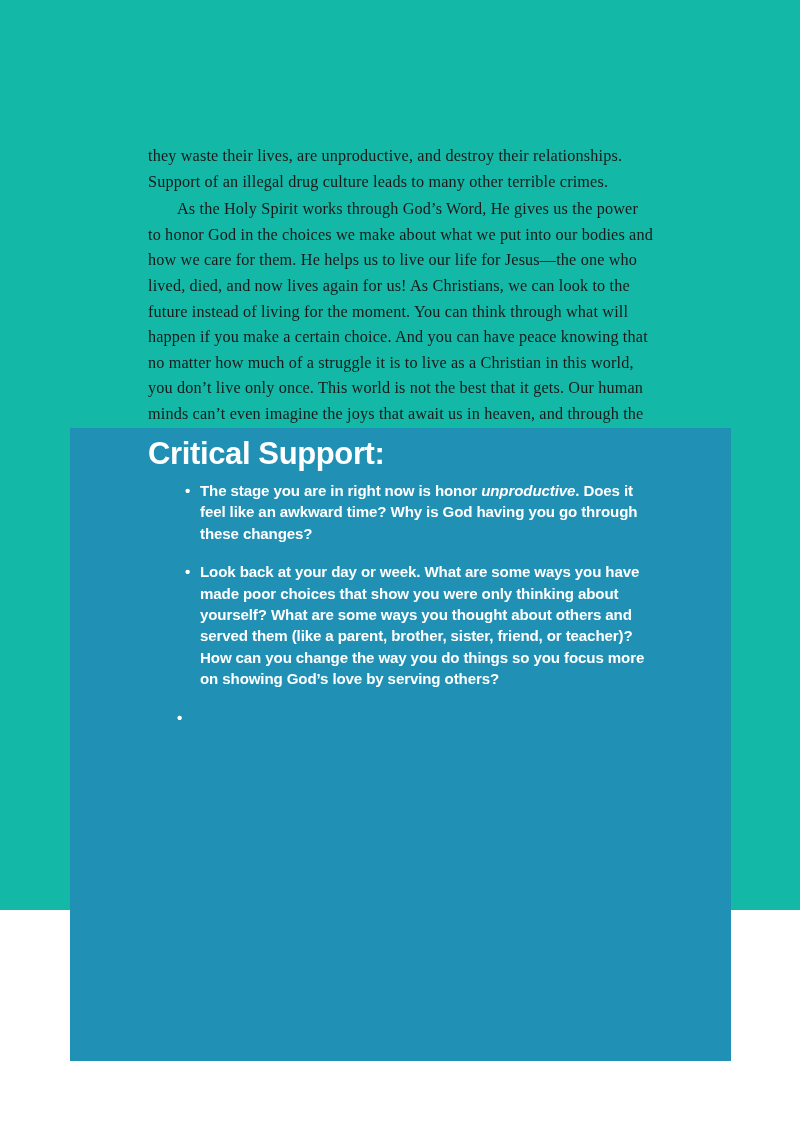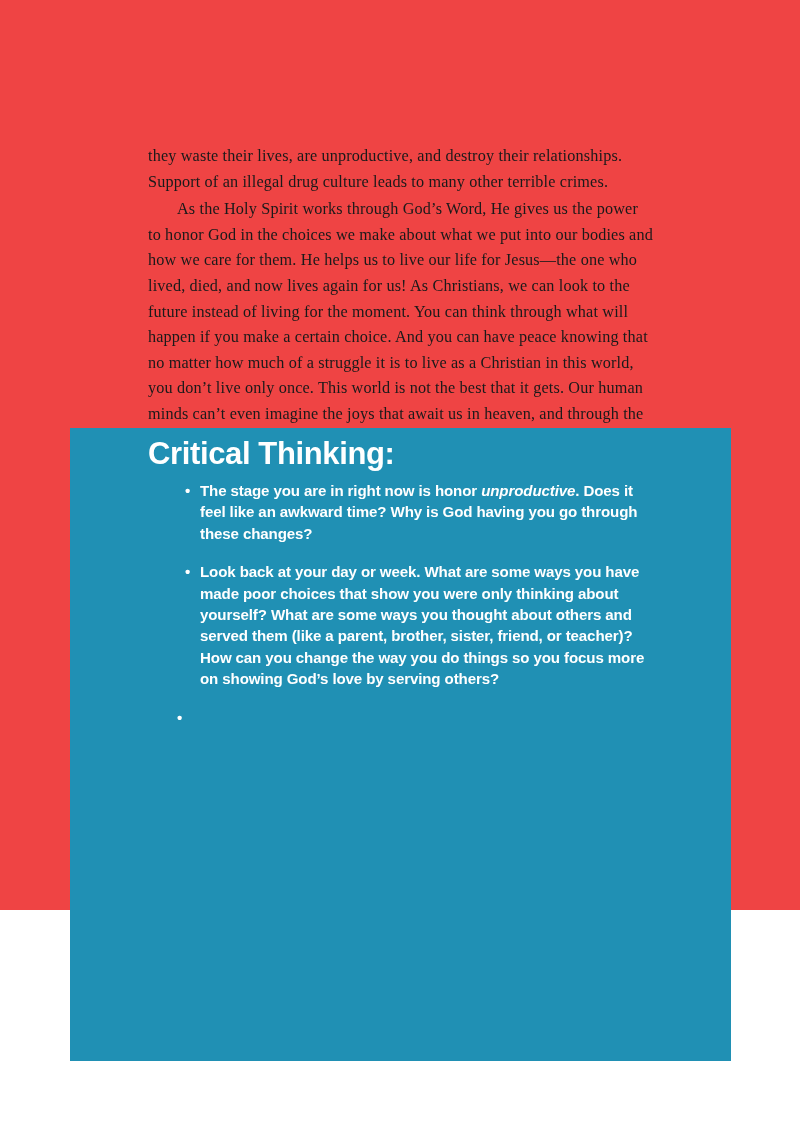--- a/index.html
+++ b/index.html
@@ -14,21 +14,21 @@
     overflow: hidden;
     position: relative;
   }
 
   .page {
     position: absolute;
     left: 0;
     top: 0;
     width: 800px;
     height: 910px;
-    background: #ef4444;
+    background: #14b8a6;
   }
 
   
   .body-copy {
     position: absolute;
     left: 148px;
     top: 144px;
     width: 505px;
   }
   .body-copy p {
@@ -112,21 +112,21 @@
 
 <div class="page">
 
   <div class="body-copy">
     <p>they waste their lives, are unproductive, and destroy their relationships. Support of an illegal drug culture leads to many other terrible crimes.</p>
     <p class="indented">As the Holy Spirit works through God’s Word, He gives us the power to honor God in the choices we make about what we put into our bodies and how we care for them. He helps us to live our life for Jesus—the one who lived, died, and now lives again for us! As Christians, we can look to the future instead of living for the moment. You can think through what will happen if you make a certain choice. And you can have peace knowing that no matter how much of a struggle it is to live as a Christian in this world, you don’t live only once. This world is not the best that it gets. Our human minds can’t even imagine the joys that await us in heaven, and through the Holy Spirit at work in us, that’s where our focus lies.</p>
   </div>
 
   <div class="callout">
 
-    <h2 class="callout-heading">Critical Thinking:</h2>
+    <h2 class="callout-heading">Critical Support:</h2>
 
     <ul class="bullet-list">
 
       <li class="bullet-item">
         <span class="dot">•</span>
         <span>The stage you are in right now is honor </span><em>unproductive</em><span>. Does it feel like an awkward time? Why is God having you go through these changes?</span>
       </li>
 
       <li class="bullet-item">
         <span class="dot">•</span>

